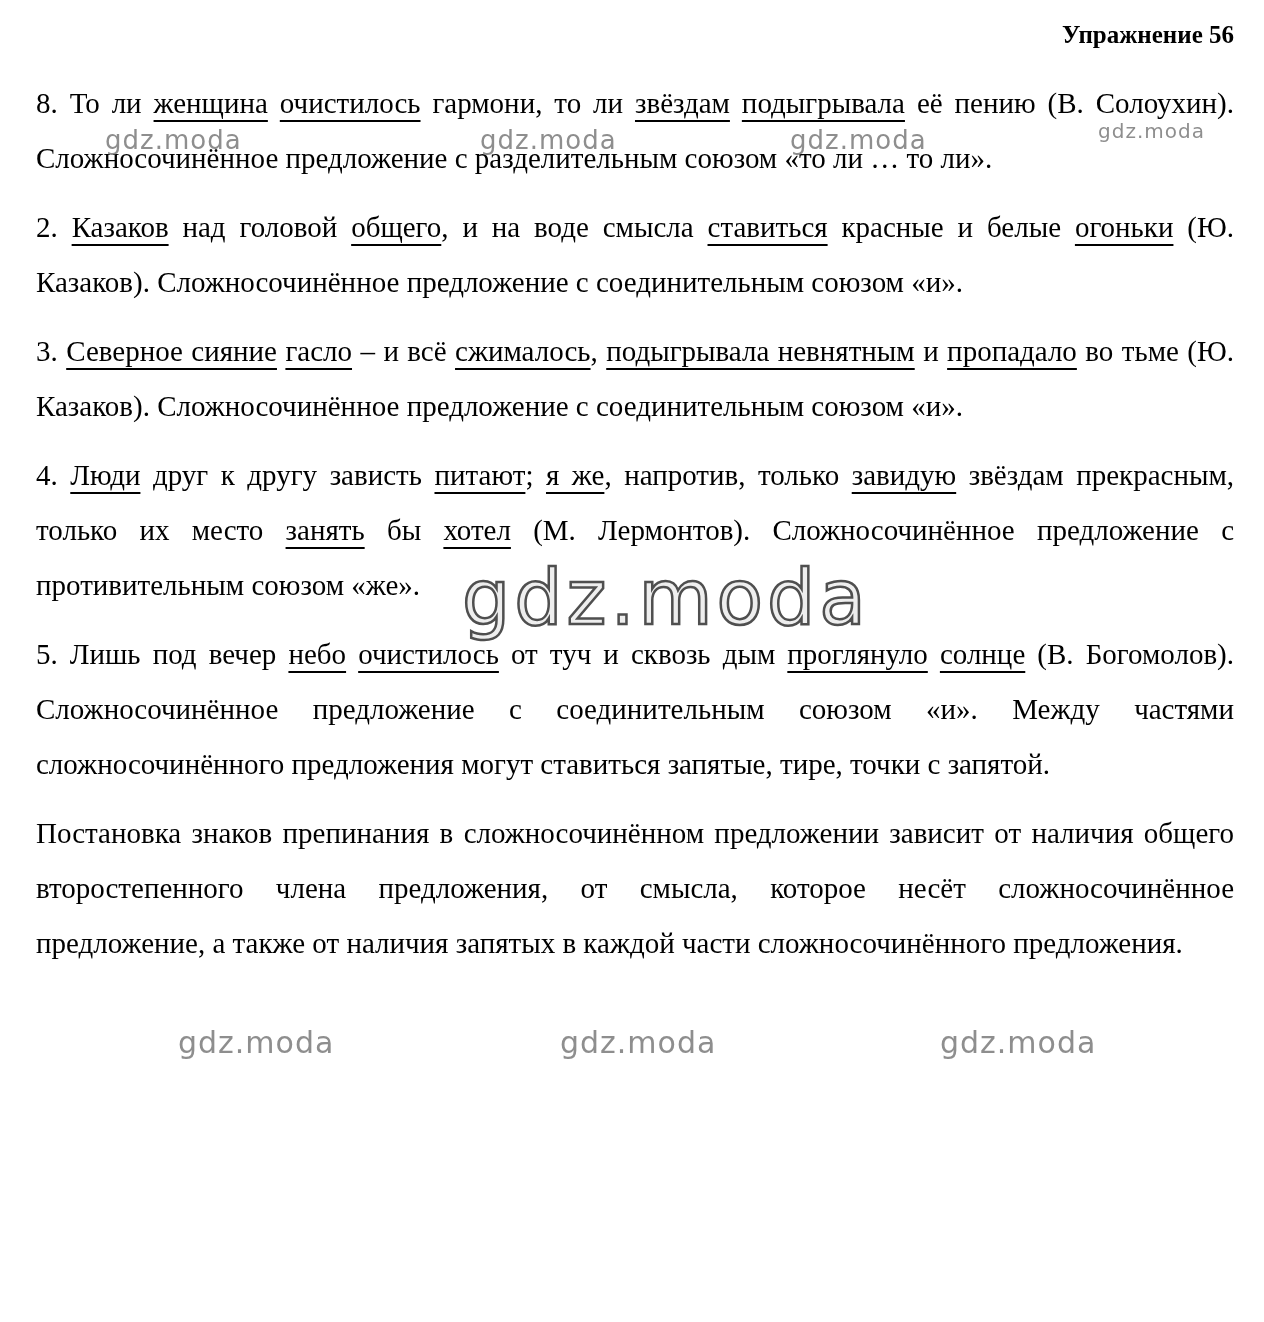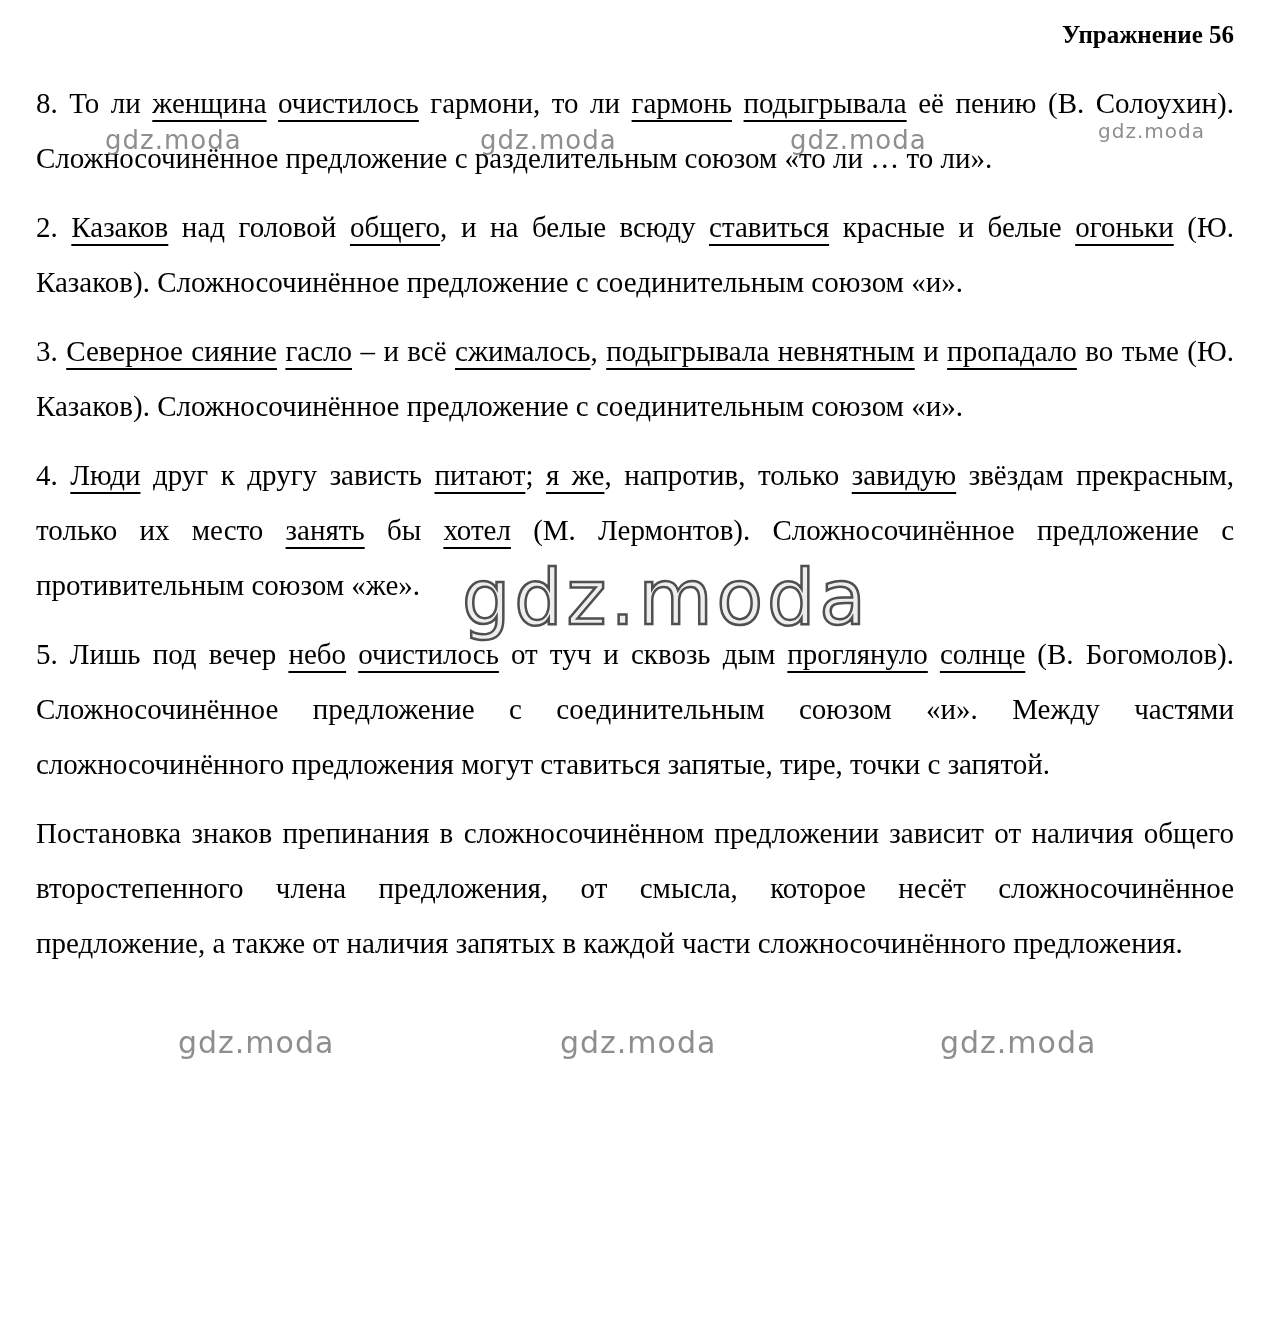--- a/index.html
+++ b/index.html
@@ -51,22 +51,22 @@
     -webkit-text-stroke: 2.5px #4f4f4f;
     letter-spacing: 4px;
   }
 </style>
 </head>
 <body>
 
 <div class="page">
   <h1 class="title">Упражнение 56</h1>
   <div id="paragraphs">
-      <p class="para"><span>8. То ли </span><span class="u">женщина</span><span> </span><span class="u">очистилось</span><span> гармони, то ли </span><span class="u">гармонь</span><span> </span><span class="u">подыгрывала</span><span> её пению (В. Солоухин). Сложносочинённое предложение с разделительным союзом «то ли … то ли».</span></p>
-      <p class="para"><span>2. </span><span class="u">Казаков</span><span> над головой </span><span class="u">общего</span><span>, и на белые всюду </span><span class="u">ставиться</span><span> красные и белые </span><span class="u">огоньки</span><span> (Ю. Казаков). Сложносочинённое предложение с соединительным союзом «и».</span></p>
+      <p class="para"><span>8. То ли </span><span class="u">женщина</span><span> </span><span class="u">очистилось</span><span> гармони, то ли </span><span class="u">звёздам</span><span> </span><span class="u">подыгрывала</span><span> её пению (В. Солоухин). Сложносочинённое предложение с разделительным союзом «то ли … то ли».</span></p>
+      <p class="para"><span>2. </span><span class="u">Казаков</span><span> над головой </span><span class="u">общего</span><span>, и на воде смысла </span><span class="u">ставиться</span><span> красные и белые </span><span class="u">огоньки</span><span> (Ю. Казаков). Сложносочинённое предложение с соединительным союзом «и».</span></p>
       <p class="para"><span>3. </span><span class="u">Северное сияние</span><span> </span><span class="u">гасло</span><span> – и всё </span><span class="u">сжималось</span><span>, </span><span class="u">подыгрывала невнятным</span><span> и </span><span class="u">пропадало</span><span> во тьме (Ю. Казаков). Сложносочинённое предложение с соединительным союзом «и».</span></p>
       <p class="para"><span>4. </span><span class="u">Люди</span><span> друг к другу зависть </span><span class="u">питают</span><span>; </span><span class="u">я же</span><span>, напротив, только </span><span class="u">завидую</span><span> звёздам прекрасным, только их место </span><span class="u">занять</span><span> бы </span><span class="u">хотел</span><span> (М. Лермонтов). Сложносочинённое предложение с противительным союзом «же».</span></p>
       <p class="para"><span>5. Лишь под вечер </span><span class="u">небо</span><span> </span><span class="u">очистилось</span><span> от туч и сквозь дым </span><span class="u">проглянуло</span><span> </span><span class="u">солнце</span><span> (В. Богомолов). Сложносочинённое предложение с соединительным союзом «и». Между частями сложносочинённого предложения могут ставиться запятые, тире, точки с запятой.</span></p>
       <p class="para"><span>Постановка знаков препинания в сложносочинённом предложении зависит от наличия общего второстепенного члена предложения, от смысла, которое несёт сложносочинённое предложение, а также от наличия запятых в каждой части сложносочинённого предложения.</span></p>
     </div>
   <div id="watermarks">
       <span class="wm" style="left: 105px; top: 112px; font-size: 26px;">gdz.moda</span>
       <span class="wm" style="left: 480px; top: 112px; font-size: 26px;">gdz.moda</span>
       <span class="wm" style="left: 790px; top: 112px; font-size: 26px;">gdz.moda</span>
       <span class="wm" style="left: 1098px; top: 106px; font-size: 20px;">gdz.moda</span>

